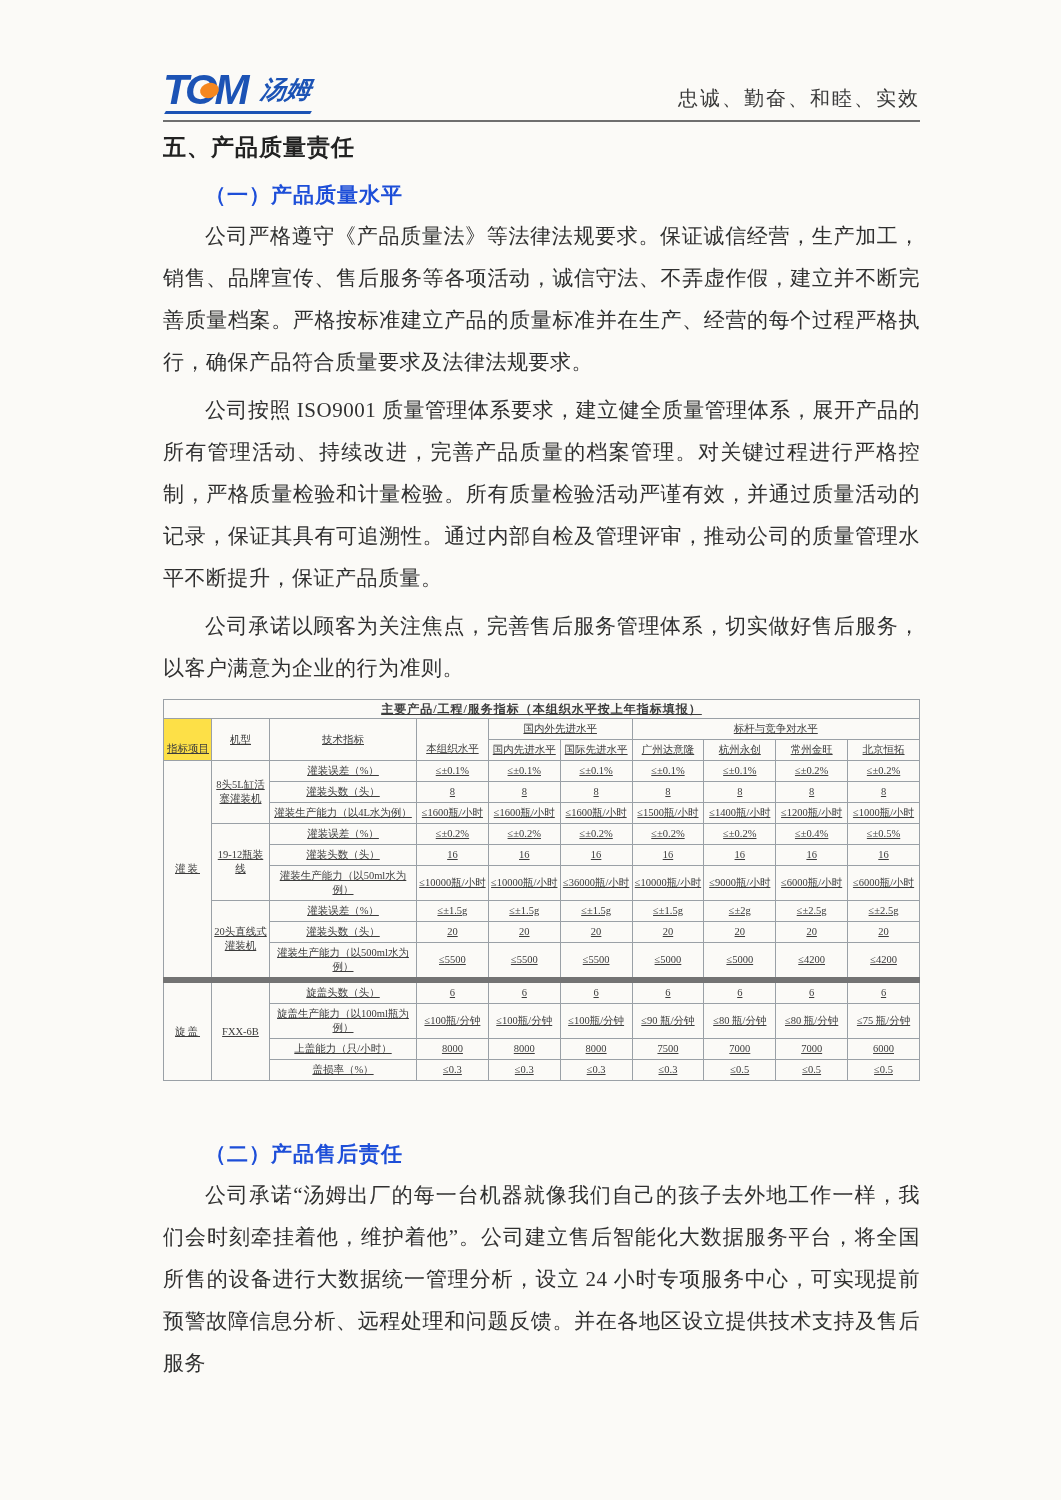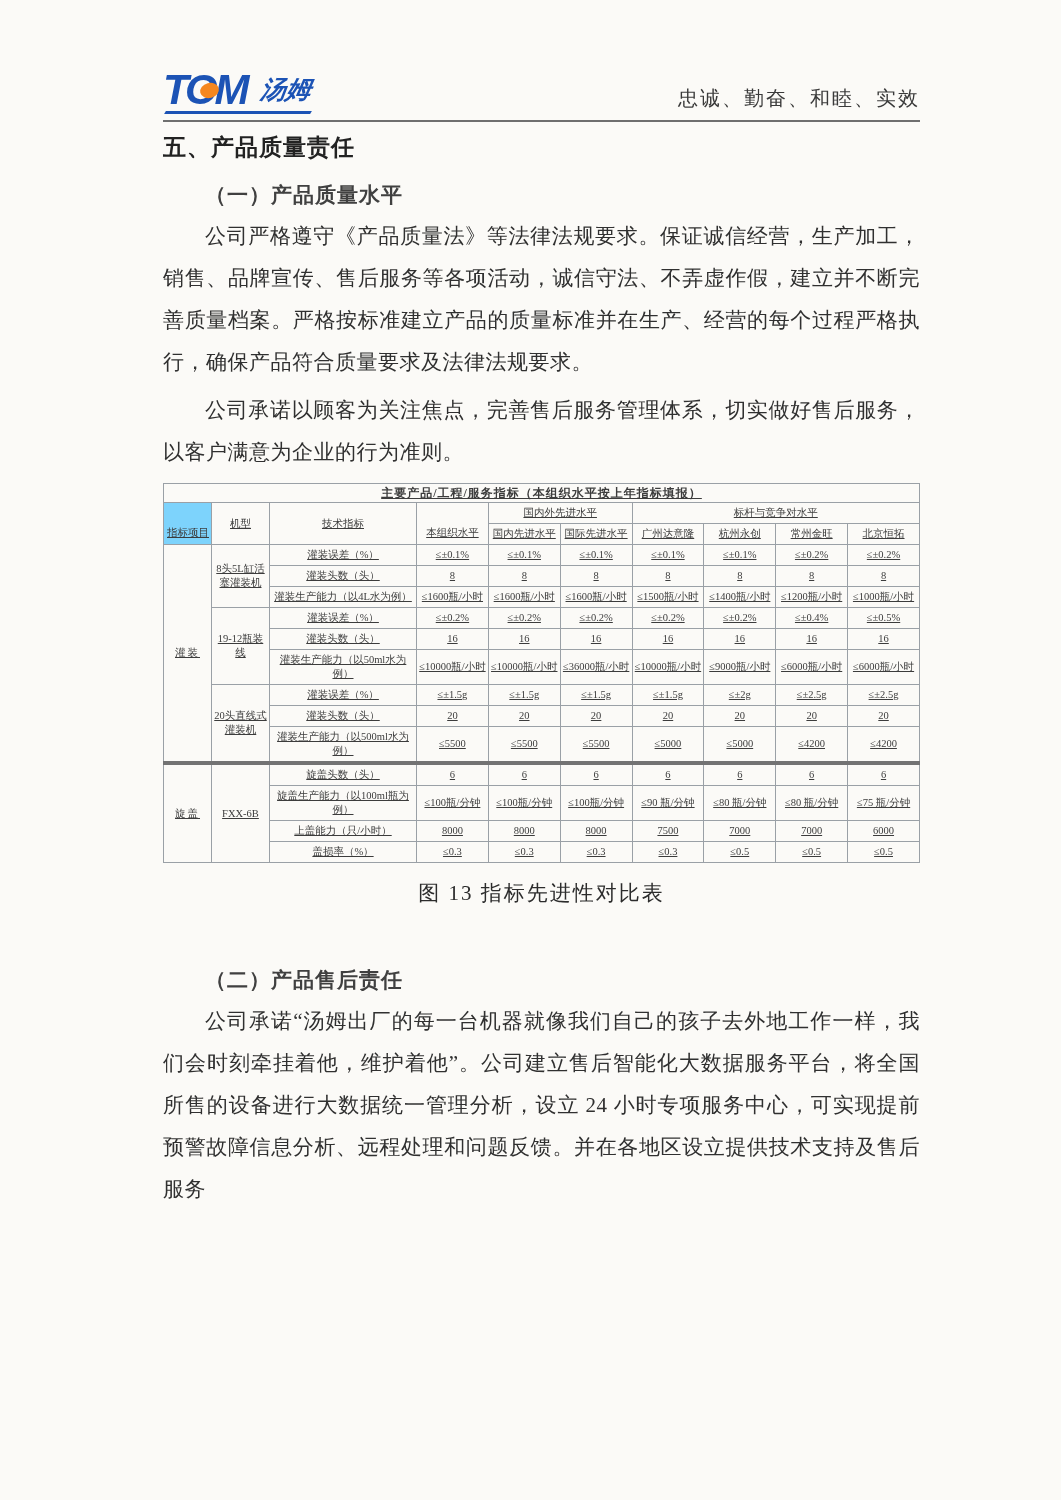--- a/index.html
+++ b/index.html
@@ -32,37 +32,37 @@
   .logo-cn{
     display:inline-block; margin-left:10px;
     font-family:"Liberation Sans","DejaVu Sans",sans-serif;
     font-weight:bold; font-style:italic; font-size:25px; color:#1c53b5;
     transform:skewX(-8deg); vertical-align:6px;
     text-shadow:0 0 1px #fbfaf7;
   }
   .slogan{ font-size:20px; color:#3a3a3a; letter-spacing:2px; padding-bottom:2px; }
   
   .h1{ font-size:23px; font-weight:bold; color:#222; margin:10px 0 0 0; letter-spacing:1px; }
-  .h2{ font-size:21px; font-weight:bold; color:#404040; margin:18px 0 0 0; text-indent:2em; letter-spacing:1px; }
+  .h2{ font-size:21px; font-weight:bold; color:#1d4ed8; margin:18px 0 0 0; text-indent:2em; letter-spacing:1px; }
   .h2-later{ margin-top:59px; }
   .para{ font-size:21px; line-height:42px; margin:6px 0 0 0; text-indent:2em;
          text-align:justify; color:#303030; letter-spacing:0.5px; }
   
   .tablewrap{ margin-top:10px; }
   table.spec{ width:100%; border-collapse:collapse; table-layout:fixed; color:#3c3c3c;text-decoration:underline; }
   table.spec th, table.spec td{
     border:1px solid #9aa0a6; font-weight:normal; text-align:center;
     vertical-align:middle; padding:3px 1px; font-size:10.5px; line-height:14px;
   }
   table.spec th.ttl{ font-weight:bold; font-size:12px; padding:2px; letter-spacing:1px; }
   table.spec th.bot{ vertical-align:bottom; padding-bottom:4px; }
-  table.spec th.tint{ background:#7dd3fc; text-align:left; padding-left:3px; }
+  table.spec th.tint{ background:#fde047; text-align:left; padding-left:3px; }
   table.spec td.cat{ letter-spacing:2px; }
   table.spec td.val{ white-space:nowrap; overflow:hidden; }
-  table.spec tr.group-start td{ border-top:4px solid #737373; }
+  table.spec tr.group-start td{ border-top:6px solid #737373; }
   .caption{ text-align:center; font-size:21px; margin-top:16px; color:#2c2c2c; letter-spacing:2px; }
   
   .pageno{ text-align:center; font-size:19px; margin-top:28px; color:#333; letter-spacing:2px; }
 </style>
 </head>
 <body>
 
 <div class="page">
 
   <div class="page-head">
@@ -74,20 +74,21 @@
       <span class="logo-cn">汤姆</span>
     </div>
     <div class="slogan">忠诚、勤奋、和睦、实效</div>
   </div>
 
   <div class="h1">五、产品质量责任</div>
 
   <div class="h2">（一）产品质量水平</div>
 
   <p class="para">公司严格遵守《产品质量法》等法律法规要求。保证诚信经营，生产加工，销售、品牌宣传、售后服务等各项活动，诚信守法、不弄虚作假，建立并不断完善质量档案。严格按标准建立产品的质量标准并在生产、经营的每个过程严格执行，确保产品符合质量要求及法律法规要求。</p>
+  <p class="para">公司按照 ISO9001 质量管理体系要求，建立健全质量管理体系，展开产品的所有管理活动、持续改进，完善产品质量的档案管理。对关键过程进行严格控制，严格质量检验和计量检验。所有质量检验活动严谨有效，并通过质量活动的记录，保证其具有可追溯性。通过内部自检及管理评审，推动公司的质量管理水平不断提升，保证产品质量。</p>
   <p class="para">公司承诺以顾客为关注焦点，完善售后服务管理体系，切实做好售后服务，以客户满意为企业的行为准则。</p>
 
   <div class="tablewrap">
     <table class="spec">
       <colgroup>
         <col style="width:48px">
           <col style="width:58px">
           <col style="width:147px">
         <col>
           <col>
@@ -252,20 +253,19 @@
             <td class="val">≤0.3</td>
             <td class="val">≤0.3</td>
             <td class="val">≤0.5</td>
             <td class="val">≤0.5</td>
             <td class="val">≤0.5</td>
           </tr>
         </tbody>
     </table>
   </div>
 
-  <div class="caption">图 13 指标先进性对比表</div>
 
   <div class="h2 h2-later">（二）产品售后责任</div>
 
   <p class="para">公司承诺“汤姆出厂的每一台机器就像我们自己的孩子去外地工作一样，我们会时刻牵挂着他，维护着他”。公司建立售后智能化大数据服务平台，将全国所售的设备进行大数据统一管理分析，设立 24 小时专项服务中心，可实现提前预警故障信息分析、远程处理和问题反馈。并在各地区设立提供技术支持及售后服务</p>
 
 
 </div>
 
 </body></html>

